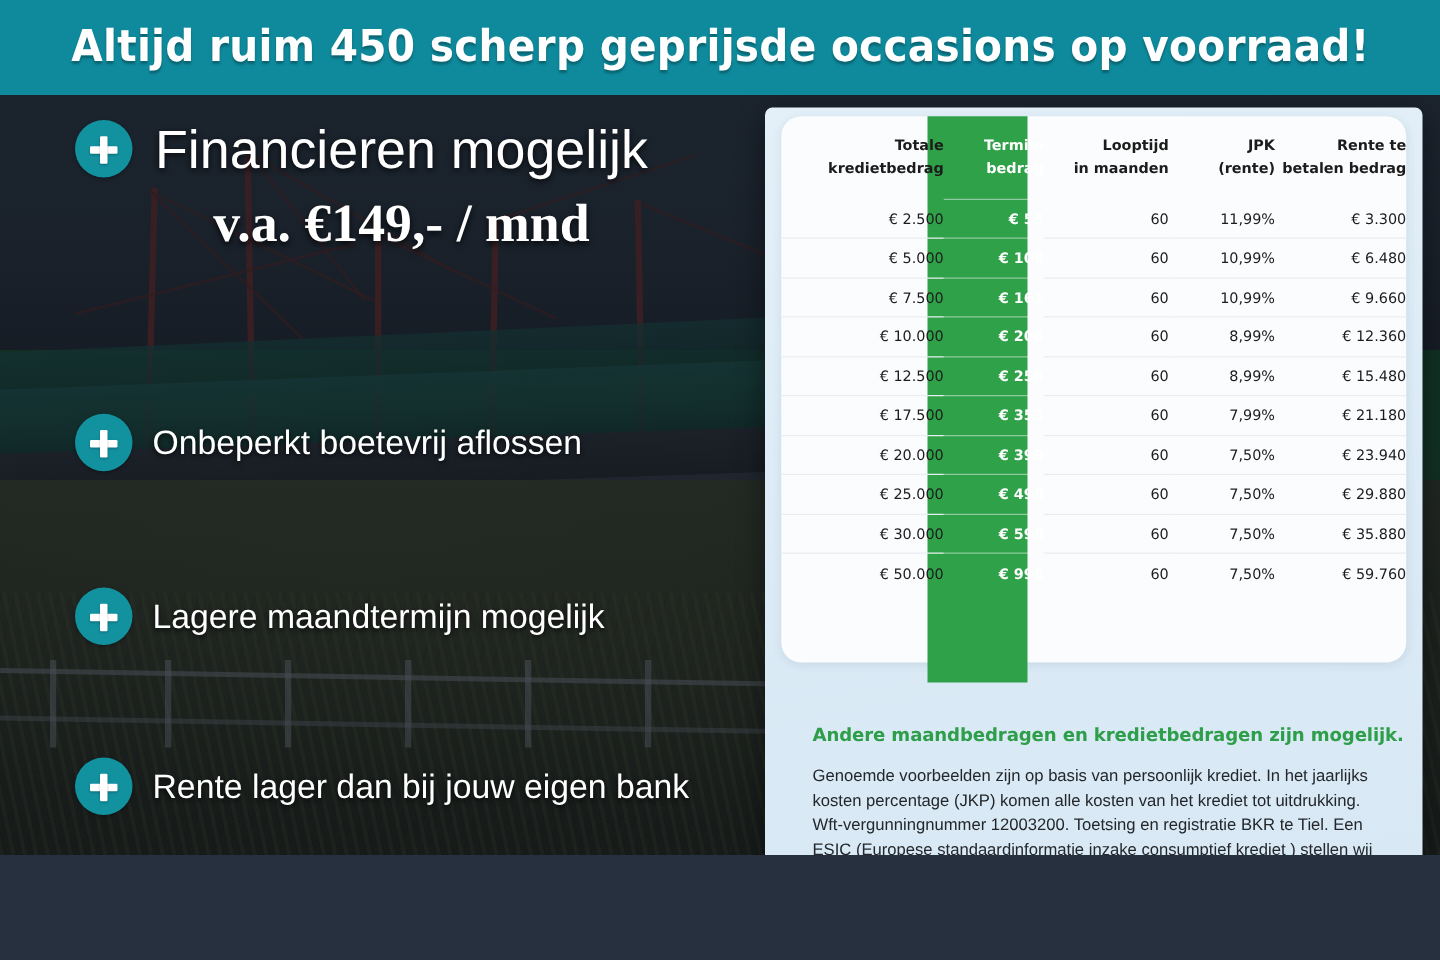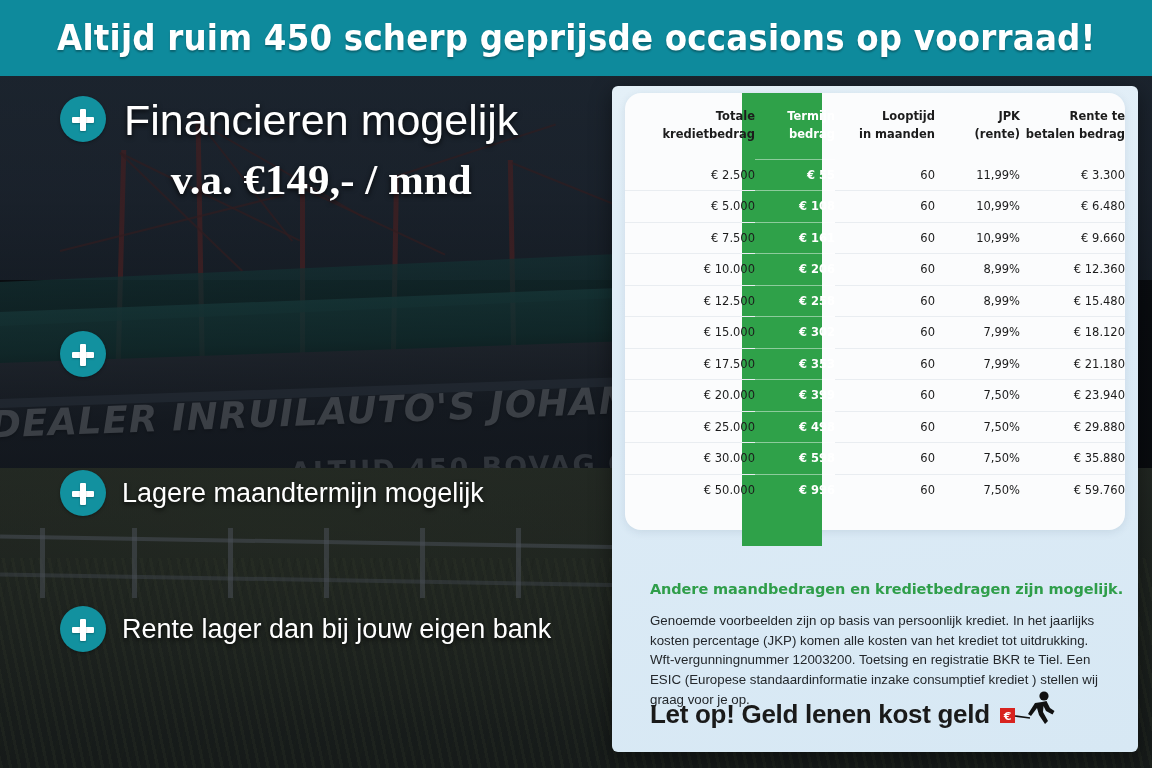--- a/index.html
+++ b/index.html
@@ -5,23 +5,23 @@
   * { box-sizing: border-box; margin: 0; padding: 0; }
   html, body {
     width: 1152px; height: 768px;
     font-family: "Liberation Sans", sans-serif;
     overflow: hidden;
     background: #26303f;
   }
 
   #stage {
     position: relative;
-    width: 1152px; height: 768px;
+    width: 1152px; height: 684px;
     overflow: hidden;
-    background: #000000;
+    background: #14532d;
   }
 
   
   .photo { position: absolute; inset: 0; overflow: hidden; }
 
   .ph-sky {
     position: absolute; left: 0; top: 70px; width: 100%; height: 210px;
     background: linear-gradient(180deg,#2c3947 0%, #27323f 55%, #1d2630 100%);
   }
   .ph-roofstrip {
@@ -370,20 +370,21 @@
     <div class="headline-block">
       <div class="bullet"></div>
       <div class="headline-texts">
         <div class="headline-1">Financieren mogelijk</div>
         <div class="headline-2">v.a. €149,- / mnd</div>
       </div>
     </div>
 
     <div class="feat" style="left:60px; top:255px;">
       <div class="bullet"></div>
+      <div class="feat-text">Onbeperkt boetevrij aflossen</div>
     </div>
 
     <div class="feat" style="left:60px; top:530px;">
       <div class="bullet"></div>
       <div class="feat-text">Rente lager dan bij jouw eigen bank</div>
     </div>
 
     <div class="feat" style="left:60px; top:394px;">
       <div class="bullet"></div>
       <div class="feat-text">Lagere maandtermijn mogelijk</div>
@@ -458,27 +459,20 @@
             <td>€ 12.360</td>
           </tr>
           <tr>
             <td>€ 12.500</td>
             <td class="col-term">€ 258</td>
             <td>60</td>
             <td>8,99%</td>
             <td>€ 15.480</td>
           </tr>
           <tr>
-            <td>€ 15.000</td>
-            <td class="col-term">€ 302</td>
-            <td>60</td>
-            <td>7,99%</td>
-            <td>€ 18.120</td>
-          </tr>
-          <tr>
             <td>€ 17.500</td>
             <td class="col-term">€ 353</td>
             <td>60</td>
             <td>7,99%</td>
             <td>€ 21.180</td>
           </tr>
           <tr>
             <td>€ 20.000</td>
             <td class="col-term">€ 399</td>
             <td>60</td>

